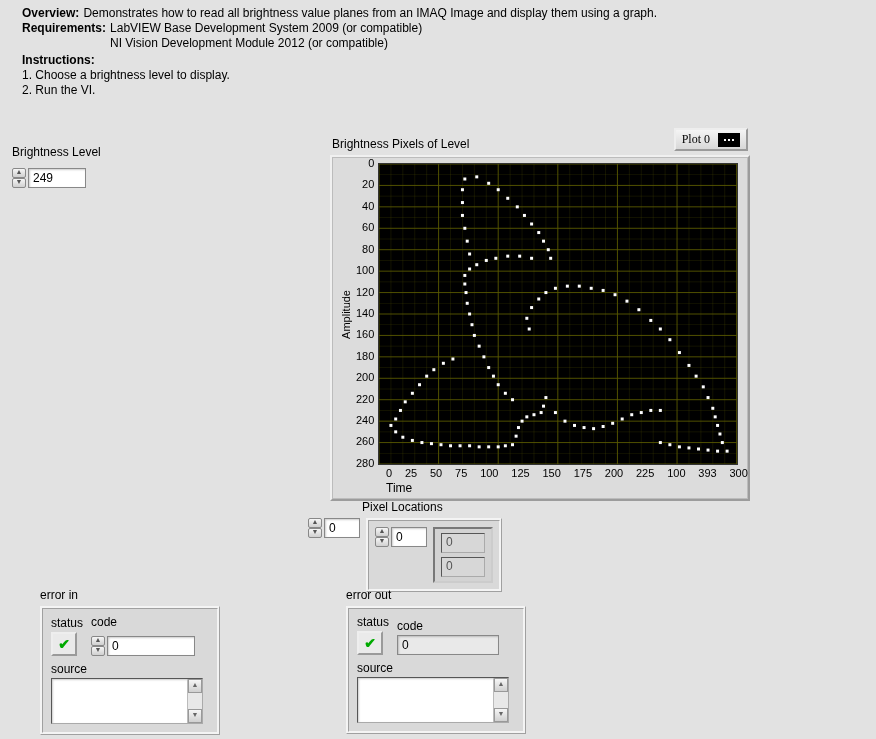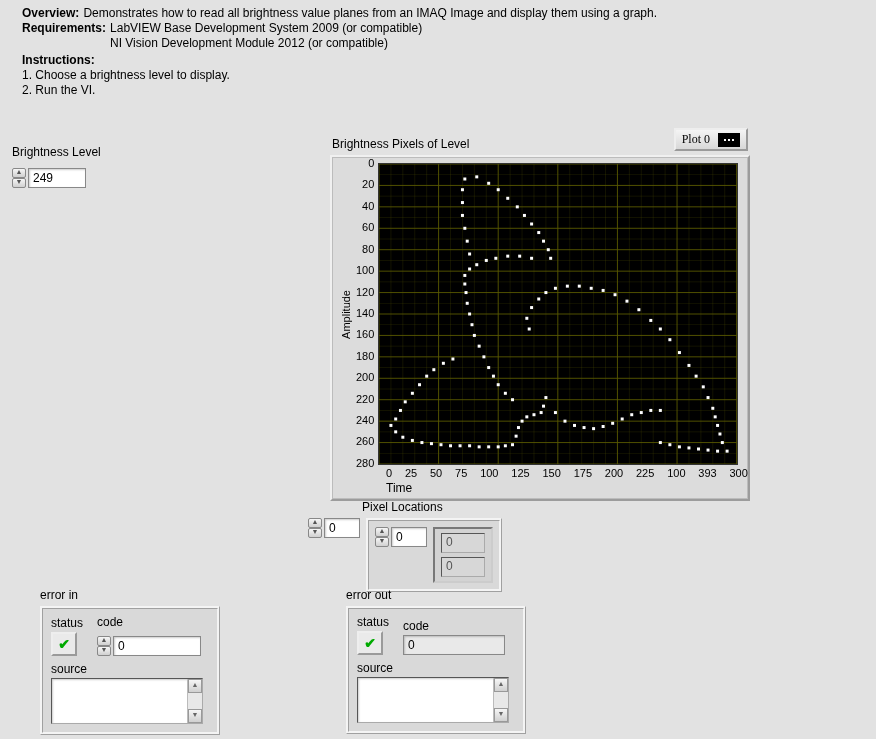--- a/index.html
+++ b/index.html
@@ -160,21 +160,21 @@
   
   .err-group { position: absolute; top: 588px; width: 180px; }
   .err-left { left: 12px; padding-left: 28px; }
   .err-right { left: 330px; padding-left: 16px; }
   .err-title { margin-bottom: 4px; }
   .err-cluster {
     border: 3px ridge #f4f4f4;
     background: #d9d9d9;
     padding: 6px 8px 8px 8px;
   }
-  .err-row1 { display: flex; align-items: flex-end; gap: 14px; }
+  .err-row1 { display: flex; align-items: flex-end; gap: 8px; }
   .err-status-lbl, .err-code-lbl, .err-src-lbl { font-size: 12px; margin-bottom: 2px; }
   .status-led {
     width: 22px; height: 20px;
     border: 2px outset #eee;
     background: #eaeaea;
     display: flex; align-items: center; justify-content: center;
     color: #0a0; font-weight: bold; font-size: 14px;
   }
   .err-code-wrap input { width: 78px; }
   .err-src {

